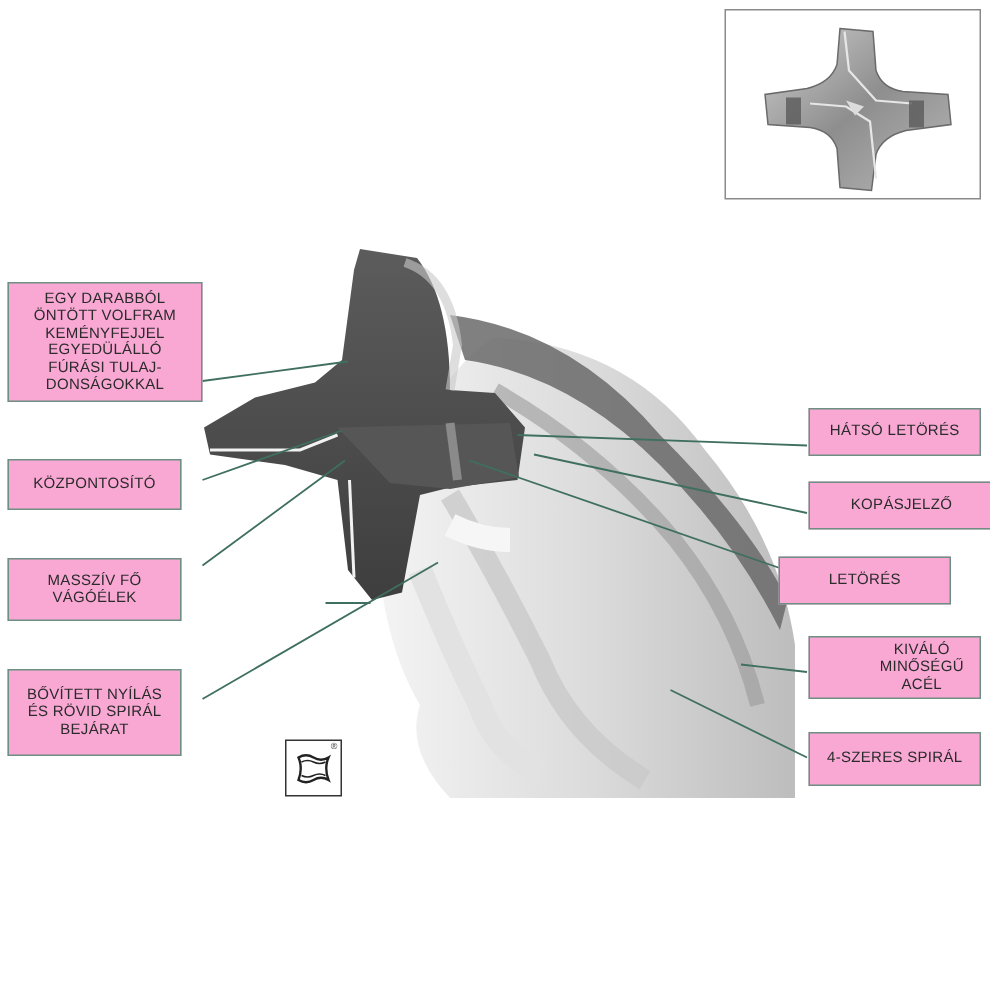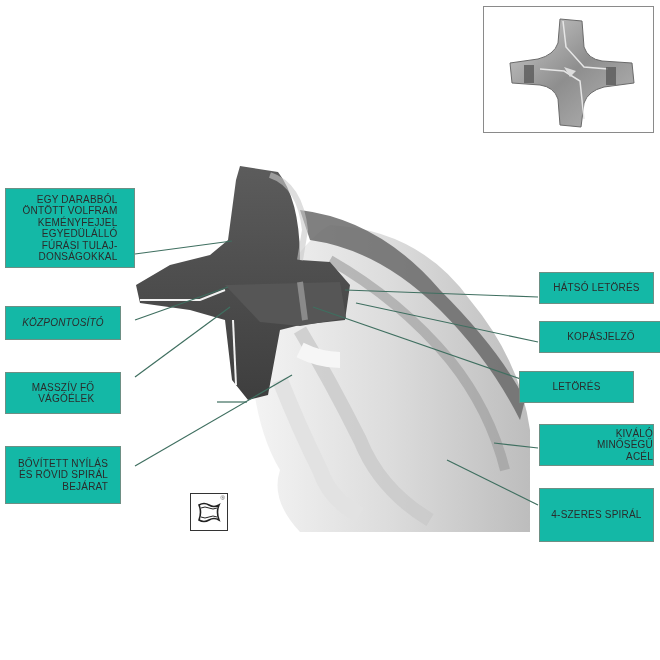--- a/index.html
+++ b/index.html
@@ -1,21 +1,21 @@
 <!DOCTYPE html>
 <html><head>
 <meta charset="utf-8">
 <style>
   html, body { margin:0; padding:0; background:#ffffff; }
   body { width:660px; height:660px; position:relative; overflow:hidden;
          font-family:"Liberation Sans", sans-serif; }
   .label-box {
     position:absolute; box-sizing:border-box;
-    background:#14b8a6; border:1.5px solid #6d8f84;
-    display:flex; align-items:center; justify-content:center; text-align:right;
+    background:#f9a8d4; border:1.5px solid #6d8f84;
+    display:flex; align-items:center; justify-content:center; text-align:center;
     font-size:10px; line-height:11.5px; color:#2b2b2b; letter-spacing:0.2px;
     white-space:pre-line;
   }
   .inset {
     position:absolute; left:483px; top:6px; width:171px; height:127px;
     box-sizing:border-box; border:1px solid #8a8a8a; background:#fff;
   }
   svg { position:absolute; left:0; top:0; }
   .logo {
     position:absolute; left:190px; top:493px; width:38px; height:38px;
@@ -85,33 +85,33 @@
     <line x1="447" y1="460" x2="538" y2="505"></line>
   </g>
 </svg>
 
 <div class="label-box" style="left:5px; top:188px; width:130px; height:80px;">EGY DARABBÓL
 ÖNTÖTT VOLFRAM
 KEMÉNYFEJJEL
 EGYEDÜLÁLLÓ
 FÚRÁSI TULAJ-
 DONSÁGOKKAL</div>
-<div class="label-box" style="left:5px; top:306px; width:116px; height:34px;font-style:italic;">KÖZPONTOSÍTÓ</div>
+<div class="label-box" style="left:5px; top:306px; width:116px; height:34px;">KÖZPONTOSÍTÓ</div>
 <div class="label-box" style="left:5px; top:372px; width:116px; height:42px;">MASSZÍV FŐ
 VÁGÓÉLEK</div>
 <div class="label-box" style="left:5px; top:446px; width:116px; height:58px;">BŐVÍTETT NYÍLÁS
 ÉS RÖVID SPIRÁL
 BEJÁRAT</div>
 
 <div class="label-box" style="left:539px; top:272px; width:115px; height:32px;">HÁTSÓ LETÖRÉS</div>
 <div class="label-box" style="left:539px; top:321px; width:124px; height:32px;">KOPÁSJELZŐ</div>
 <div class="label-box" style="left:519px; top:371px; width:115px; height:32px;">LETÖRÉS</div>
 <div class="label-box" style="left:539px; top:424px; width:115px; height:42px;padding-left:36px;">KIVÁLÓ
 MINŐSÉGŰ ACÉL</div>
-<div class="label-box" style="left:539px; top:488px; width:115px; height:54px;">4-SZERES SPIRÁL</div>
+<div class="label-box" style="left:539px; top:488px; width:115px; height:36px;">4-SZERES SPIRÁL</div>
 
 <div class="logo">
   <svg width="36" height="36" viewBox="0 0 36 36">
     <path d="M8 11 Q13 8 18 11 Q23 14 28 11 Q25 18 28 26 Q23 23 18 26 Q13 29 8 26 Q11 18 8 11 Z" fill="none" stroke="#222" stroke-width="1.6"></path>
     <path d="M10 14 Q14 12 18 14 Q22 16 26 14" fill="none" stroke="#222" stroke-width="1"></path>
     <path d="M10 23 Q14 25 18 23 Q22 21 26 23" fill="none" stroke="#222" stroke-width="1"></path>
   </svg>
   <span style="position:absolute; right:2px; top:1px; font-size:6px; color:#444;">®</span>
 </div>
 

